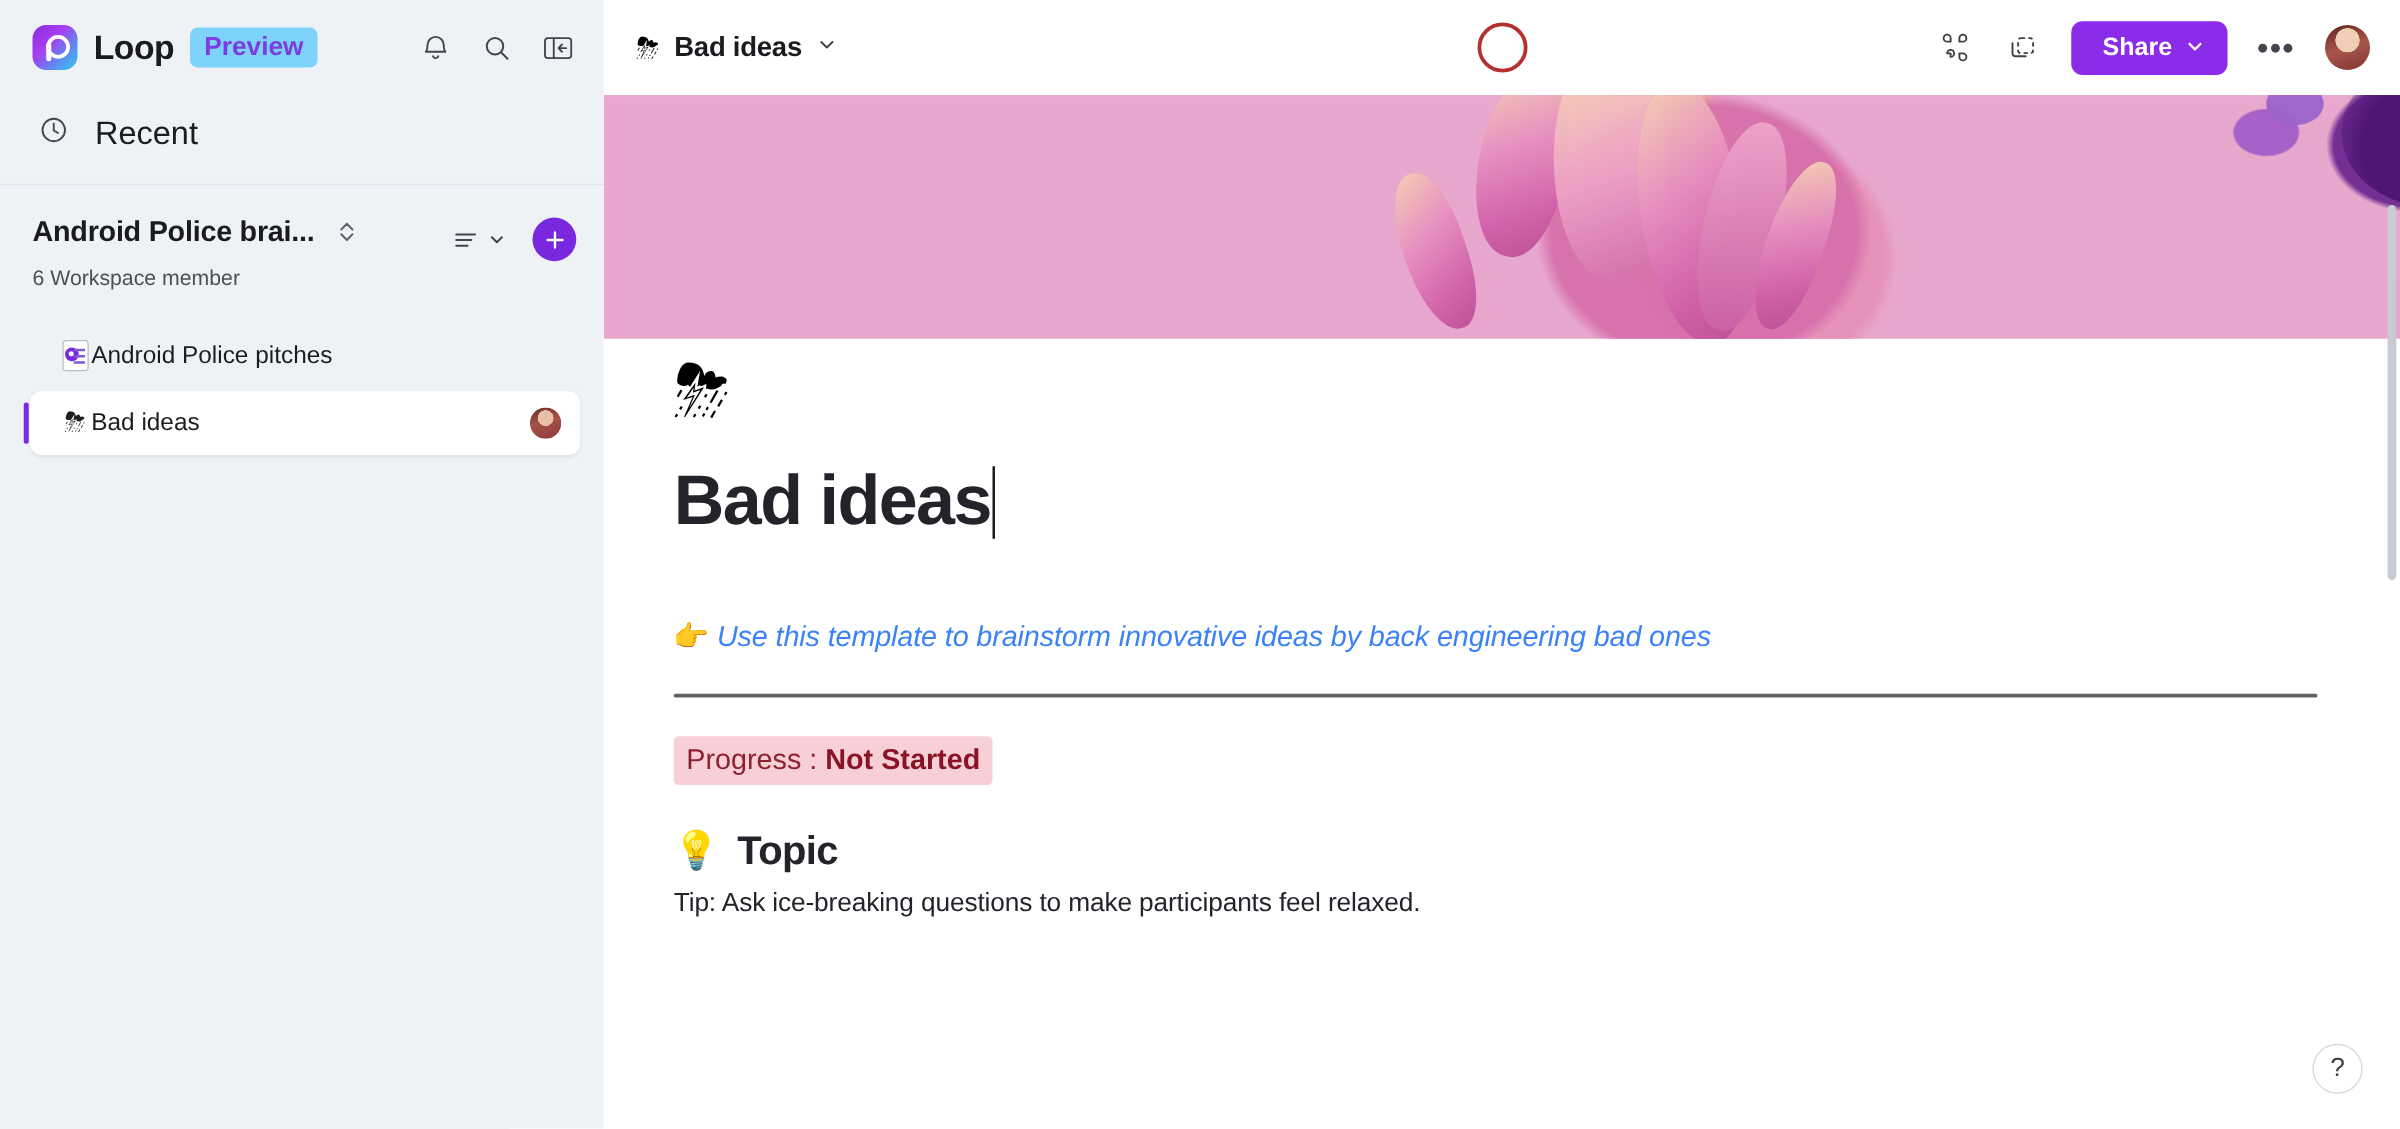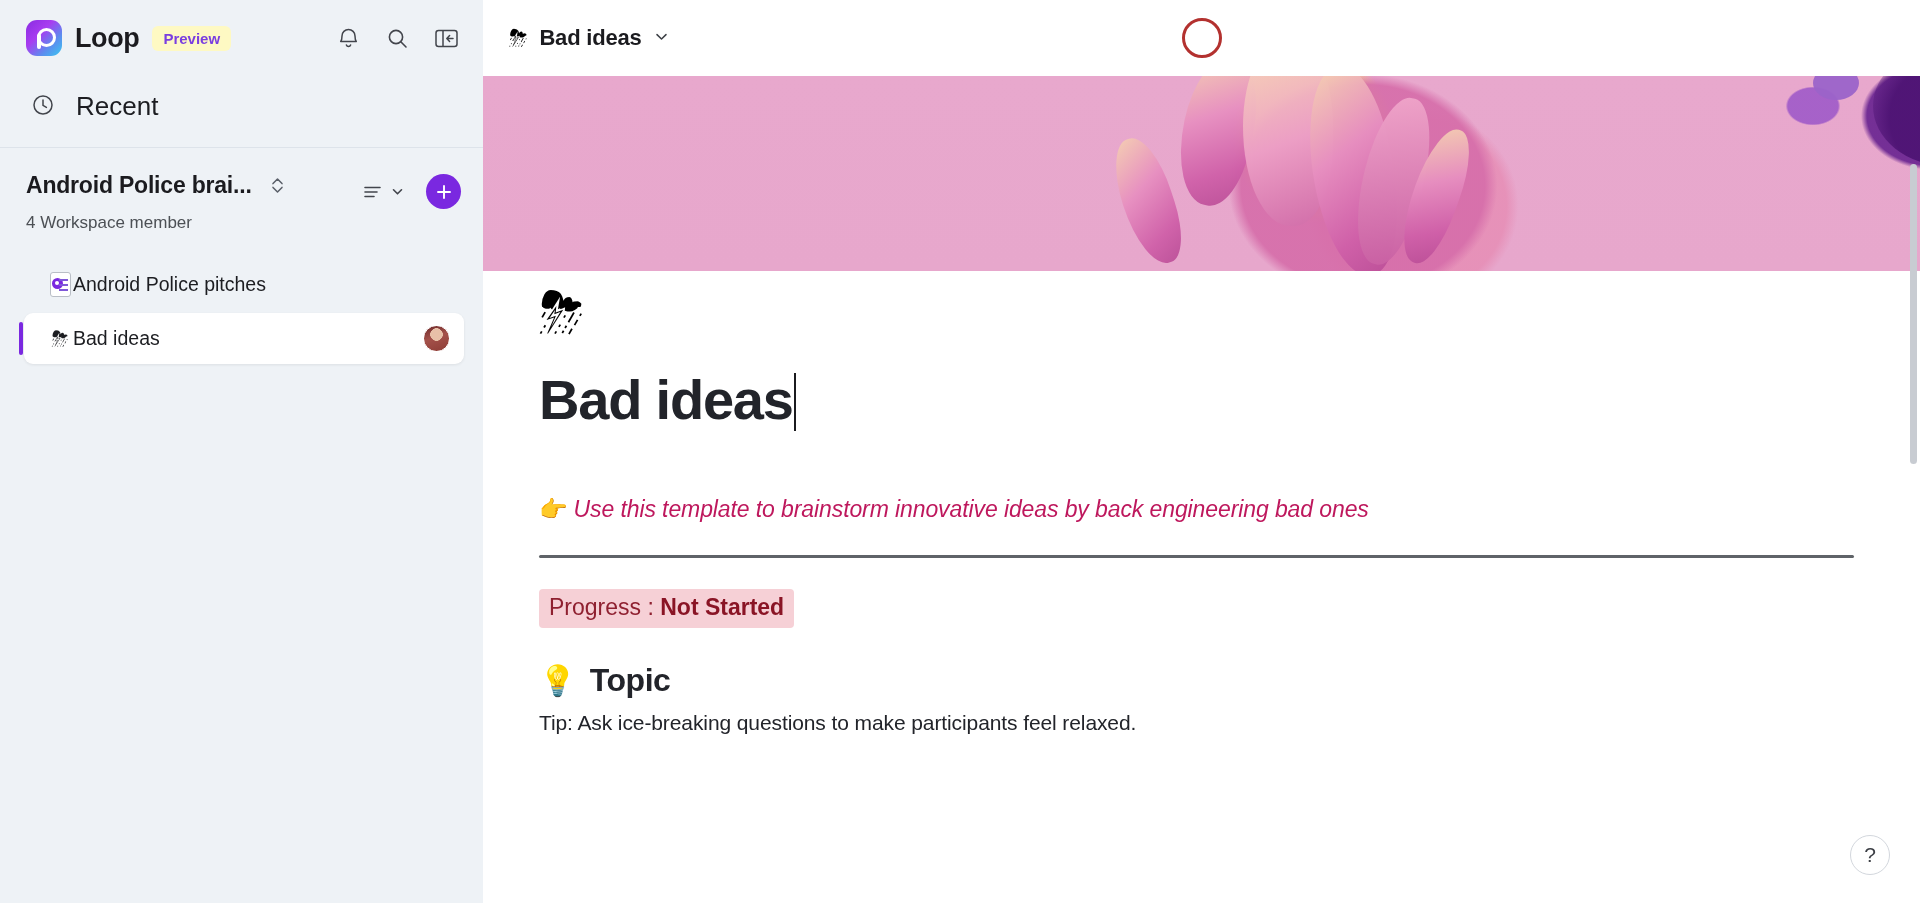--- a/index.html
+++ b/index.html
@@ -55,23 +55,23 @@
     border-radius: 2px;
   }
   .brand-name {
     font-size: 27px;
     font-weight: bold;
     color: #1b1b1f;
     letter-spacing: -0.4px;
   }
   .preview-badge {
     margin-left: 13px;
-    background: #fef9c3;
+    background: #7dd3fc;
     color: #7a3ee0;
-    font-size: 15px;
+    font-size: 21px;
     font-weight: bold;
     padding: 4px 11px;
     border-radius: 6px;
   }
   .sb-top-icons {
     margin-left: auto;
     display: flex;
     align-items: center;
     gap: 19px;
   }
@@ -318,21 +318,21 @@
     width: 2px;
     height: 58px;
     background: #1b1b1f;
     vertical-align: -12px;
     margin-left: 1px;
   }
   .doc-desc {
     margin-top: 64px;
     font-size: 23px;
     font-style: italic;
-    color: #be185d;
+    color: #3b82f6;
     letter-spacing: -0.1px;
   }
   .doc-desc .point { font-style: normal; margin-right: 6px; }
   .hr-rule {
     margin-top: 32px;
     height: 2.5px;
     background: #5f6368;
     width: 1315px;
     border-radius: 2px;
   }
@@ -465,21 +465,21 @@
             <path d="M2.5 4.8L6.5 8.8l4-4"></path>
           </svg>
         </span>
         <span class="add-btn">
           <svg width="18" height="18" viewBox="0 0 18 18" fill="none" stroke="#ffffff" stroke-width="1.9" stroke-linecap="round">
             <path d="M9 3v12M3 9h12"></path>
           </svg>
         </span>
       </div>
     </div>
-    <div class="ws-members">4 Workspace member</div>
+    <div class="ws-members">6 Workspace member</div>
 
     <div class="page-list">
       <div class="page-item">
         <span class="page-icon">
           <span class="doc-icon">
               <span class="dot-p"></span>
             </span>
         </span>
         <span class="page-label">Android Police pitches</span>
       </div>
@@ -503,20 +503,43 @@
           <svg width="15" height="15" viewBox="0 0 15 15" fill="none" stroke="#3d4046" stroke-width="1.5" stroke-linecap="round" stroke-linejoin="round">
             <path d="M3 5.6L7.5 10 12 5.6"></path>
           </svg>
         </span>
       </div>
 
       <div class="topbar-center">
         <span class="ring-avatar"><span class="face"></span></span>
       </div>
 
+      <div class="topbar-right">
+        <span class="icon-btn">
+          <svg width="24" height="24" viewBox="0 0 24 24" fill="none" stroke="#3d4046" stroke-width="1.5">
+            <path d="M8.5 4.5A2.8 2.8 0 105.7 7.3h2.8V4.5zM15.5 4.5a2.8 2.8 0 112.8 2.8h-2.8V4.5zM8.5 19.5a2.8 2.8 0 10-2.8-2.8h2.8v2.8zM15.5 19.5a2.8 2.8 0 102.8-2.8h-2.8v2.8z" stroke-linejoin="round"></path>
+          </svg>
+        </span>
+        <span class="icon-btn">
+          <svg width="25" height="25" viewBox="0 0 25 25" fill="none" stroke="#3d4046" stroke-width="1.5">
+            <path d="M4 8.5v8a2.5 2.5 0 002.5 2.5h8" stroke-linecap="round"></path>
+            <rect x="8.5" y="4.5" width="12" height="12" rx="2.2" stroke-dasharray="3.4 2.6"></rect>
+          </svg>
+        </span>
+        <button class="share-btn">
+          <span>Share</span>
+          <span>
+            <svg width="14" height="14" viewBox="0 0 14 14" fill="none" stroke="#ffffff" stroke-width="1.7" stroke-linecap="round" stroke-linejoin="round">
+              <path d="M2.6 5.1L7 9.5l4.4-4.4"></path>
+            </svg>
+          </span>
+        </button>
+        <span class="ellipsis-btn">•••</span>
+        <span class="top-avatar"></span>
+      </div>
     </header>
 
     <div class="doc-scroll">
 
       <div class="banner">
         <div class="coral" style="left:700px;top:-20px;width:70px;height:150px;transform:rotate(12deg);"></div>
         <div class="coral" style="left:760px;top:-40px;width:90px;height:190px;background:linear-gradient(160deg,#f8dcb4,#eda0c6 55%,#d06ba8);"></div>
         <div class="coral" style="left:830px;top:-10px;width:80px;height:210px;transform:rotate(-8deg);"></div>
         <div class="coral" style="left:880px;top:20px;width:60px;height:170px;transform:rotate(14deg);background:linear-gradient(160deg,#f1a8cb,#c85ea2);"></div>
         <div class="coral" style="left:640px;top:60px;width:50px;height:130px;transform:rotate(-18deg);"></div>

